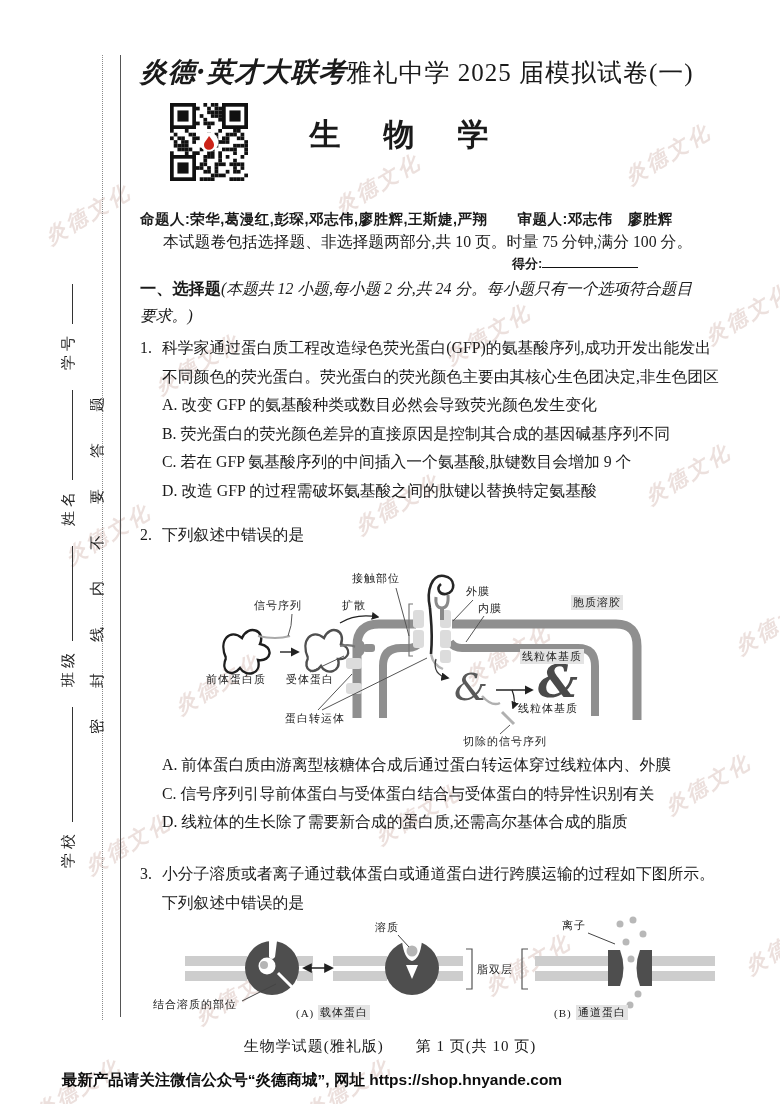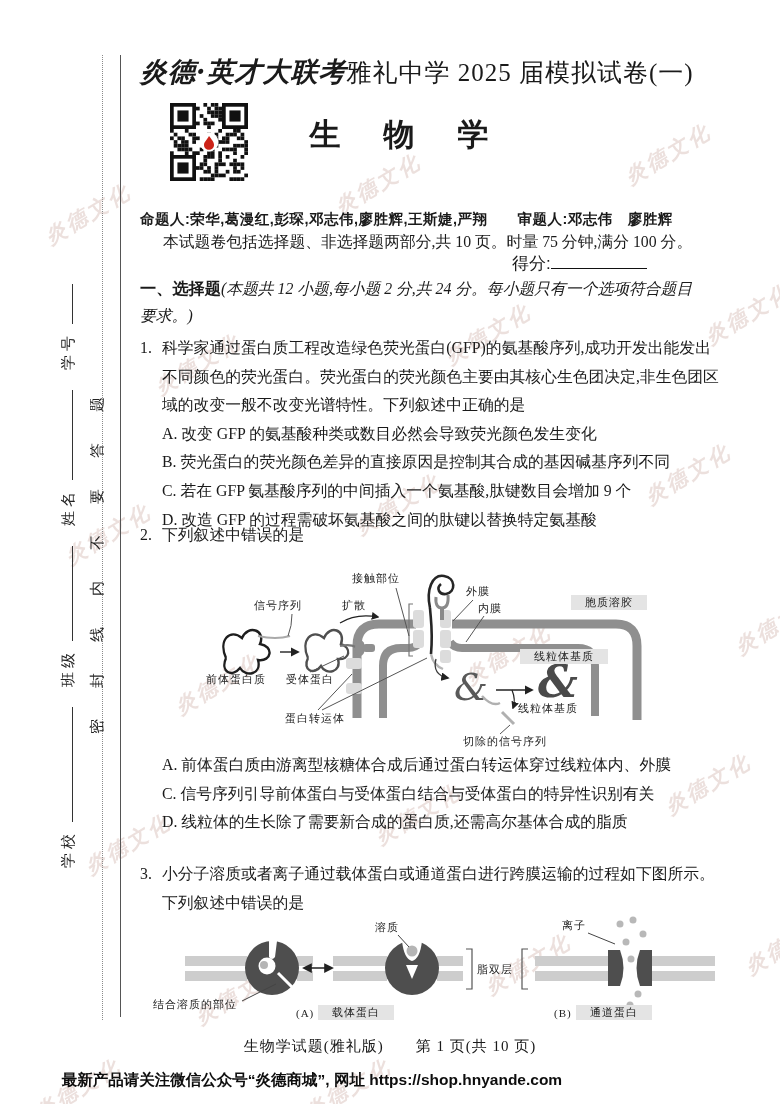--- a/index.html
+++ b/index.html
@@ -25,33 +25,33 @@
   .main-title .rest{font-size:25px;letter-spacing:1px;}
   .qr{position:absolute;left:170px;top:103px;width:78px;height:78px;}
   .subject{position:absolute;left:140px;top:114px;width:524px;text-align:center;
       font-size:31px;font-weight:bold;letter-spacing:6px;}
   .authors{position:absolute;left:140px;top:176px;width:524px;
       font-family:"Liberation Sans","DejaVu Sans",sans-serif;font-weight:bold;
       font-size:14.5px;letter-spacing:.5px;white-space:nowrap;margin-top:34px;}
   .instructions{position:absolute;left:140px;top:216px;width:524px;font-size:15.8px;
       text-indent:23px;white-space:nowrap;margin-top:16px;}
   .score{position:absolute;left:512px;top:252px;white-space:nowrap;}
-  .score .lbl{font-family:"Liberation Sans","DejaVu Sans",sans-serif;font-weight:normal;font-size:17px;}
+  .score .lbl{font-family:"Liberation Sans","DejaVu Sans",sans-serif;font-weight:bold;font-size:13px;}
   .score .line{display:inline-block;width:96px;border-bottom:1.4px solid #111;height:15px;}
   
   .hline{position:absolute;left:140px;width:530px;font-size:15.8px;white-space:nowrap;}
   .hbold{font-weight:bold;font-size:16.2px;}
   .kai{font-style:italic;}
   .question{position:absolute;left:140px;width:528px;padding-left:22px;}
   .qline{height:28.6px;line-height:28.6px;font-size:15.8px;white-space:nowrap;}
   .qnum{position:absolute;left:0;top:0;height:28.6px;line-height:28.6px;font-size:15.8px;}
   
   .diagram{position:absolute;}
   .dlabel{position:absolute;font-size:11px;letter-spacing:1px;color:#222;white-space:nowrap;line-height:13px;}
-  .dlabel.bg{background:#e4e4e4;padding:1px 14px;}
+  .dlabel.bg{background:#e4e4e4;padding:1px 2px;}
   
   .page-line{position:absolute;left:0;top:1037px;width:780px;text-align:center;font-size:15px;letter-spacing:1px;}
   .ad-line{position:absolute;left:0;top:1070px;width:624px;text-align:center;
       font-family:"Liberation Sans","DejaVu Sans",sans-serif;font-weight:bold;font-size:15.5px;color:#0d0d0d;}
 </style>
 </head>
 <body>
 
 <div class="page">
 
@@ -249,21 +249,20 @@
 
   <div class="hline" style="top:278px">
     <span class="hbold">一、选择题</span><span class="kai">(本题共 12 小题,每小题 2 分,共 24 分。每小题只有一个选项符合题目</span>
   </div>
   <div class="hline kai" style="top:306px">要求。)</div>
 
   <div class="question" style="top:334px">
     <span class="qnum">1.</span>
     <div class="qline">科学家通过蛋白质工程改造绿色荧光蛋白(GFP)的氨基酸序列,成功开发出能发出</div>
     <div class="qline">不同颜色的荧光蛋白。荧光蛋白的荧光颜色主要由其核心生色团决定,非生色团区</div>
-    <div class="qline">域的改变一般不改变光谱特性。下列叙述中正确的是</div>
     <div class="qline">A. 改变 GFP 的氨基酸种类或数目必然会导致荧光颜色发生变化</div>
     <div class="qline">B. 荧光蛋白的荧光颜色差异的直接原因是控制其合成的基因碱基序列不同</div>
     <div class="qline">C. 若在 GFP 氨基酸序列的中间插入一个氨基酸,肽键数目会增加 9 个</div>
     <div class="qline">D. 改造 GFP 的过程需破坏氨基酸之间的肽键以替换特定氨基酸</div>
   </div>
 
   <div class="question" style="top:521px">
     <span class="qnum">2.</span>
     <div class="qline">下列叙述中错误的是</div>
   </div>

